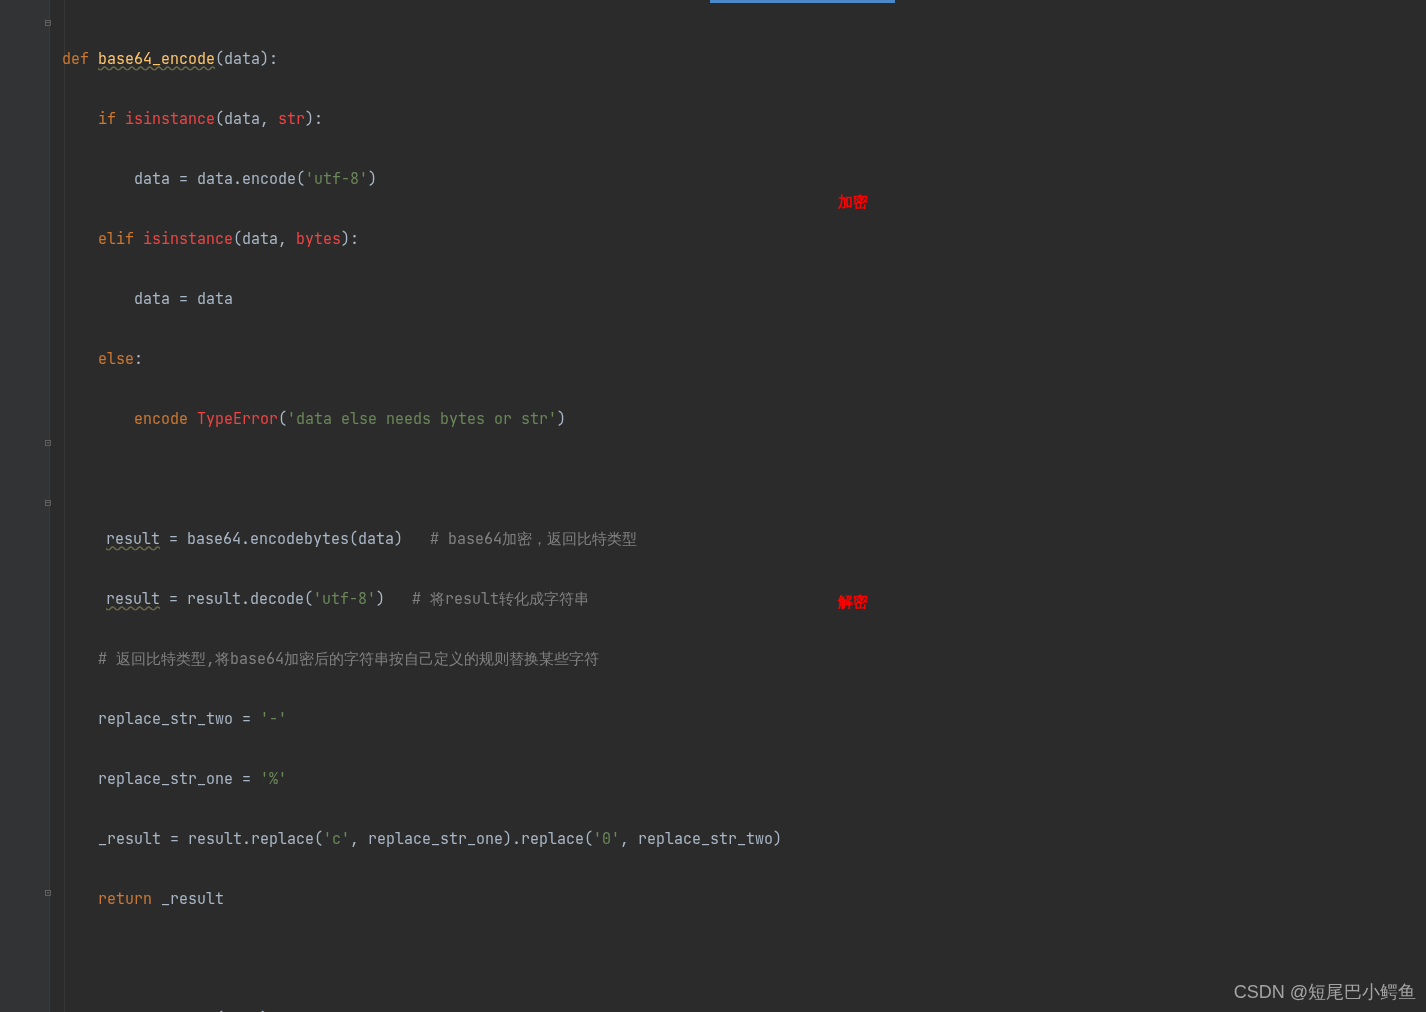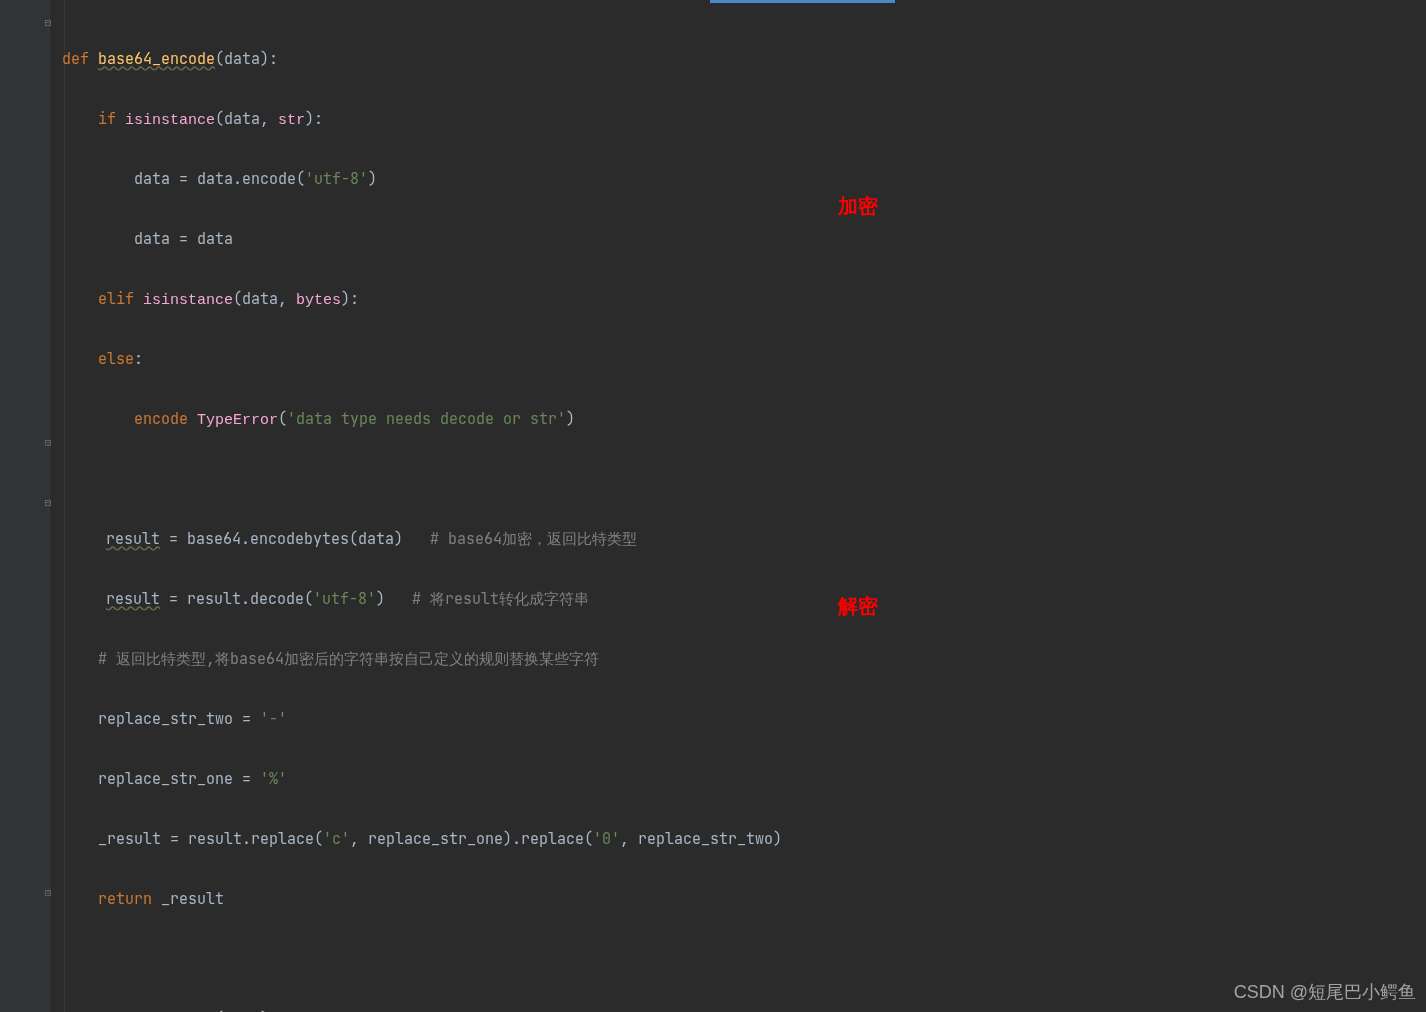--- a/index.html
+++ b/index.html
@@ -44,36 +44,36 @@
   .code-area {
     position: absolute;
     left: 62px;
     top: 14px;
     line-height: 30px;
     white-space: pre;
   }
   .line { height: 30px; }
   .kw { color: #cc7832; margin-top: 15px; }
   .fn { color: #ffc66d; text-decoration: underline wavy #6a6a4a; text-decoration-skip-ink: none; }
-  .builtin { color: #f9a8d4; font-family: Liberation Mono, monospace; }
+  .builtin { color: #ef4444; }
   .str { color: #6a8759; }
   .comment { color: #808080; }
   .ul { text-decoration: underline wavy #6a6a4a; text-decoration-skip-ink: none; margin-left: 8px; }
   .vguide {
     position: absolute;
     width: 1px;
     background: #373737;
     top: 0;
     height: 100%;
   }
   .annotation {
     position: absolute;
     color: #ff0000;
     font-weight: bold;
-    font-size: 20px;
+    font-size: 15px;
     font-family: "SimSun", "Microsoft YaHei", sans-serif;
     text-align: right;
   }
   .watermark {
     position: absolute;
     right: 10px;
     bottom: 8px;
     color: #cccccc;
     font-size: 18px;
     font-family: "Microsoft YaHei", sans-serif;
@@ -99,24 +99,24 @@
     <div class="fold-icon" style="top:496px">⊟</div>
     <div class="fold-icon" style="top:886px">⊡</div>
   </div>
 
   <div class="vguide" style="left:64px"></div>
 
   <div class="code-area">
 <div class="line"><span class="kw">def </span><span class="fn">base64_encode</span><span>(data):</span></div>
 <div class="line">    <span class="kw">if </span><span class="builtin">isinstance</span><span>(data</span><span>, </span><span class="builtin">str</span><span>):</span></div>
 <div class="line">        <span>data = data.encode(</span><span class="str">'utf-8'</span><span>)</span></div>
+<div class="line">    <span class="kw">elif </span><span class="builtin">isinstance</span><span>(data</span><span>, </span><span class="builtin">bytes</span><span>):</span></div>
 <div class="line">        <span>data = data</span></div>
-<div class="line">    <span class="kw">elif </span><span class="builtin">isinstance</span><span>(data</span><span>, </span><span class="builtin">bytes</span><span>):</span></div>
 <div class="line">    <span class="kw">else</span><span>:</span></div>
-<div class="line">        <span class="kw">encode </span><span class="builtin">TypeError</span><span>(</span><span class="str">'data type needs decode or str'</span><span>)</span></div>
+<div class="line">        <span class="kw">encode </span><span class="builtin">TypeError</span><span>(</span><span class="str">'data else needs bytes or str'</span><span>)</span></div>
 <div class="line"><span></span></div>
 <div class="line">    <span class="ul">result</span><span> = base64.encodebytes(data)   </span><span class="comment"># base64加密，返回比特类型</span></div>
 <div class="line">    <span class="ul">result</span><span> = result.decode(</span><span class="str">'utf-8'</span><span>)   </span><span class="comment"># 将result转化成字符串</span></div>
 <div class="line">    <span class="comment"># 返回比特类型,将base64加密后的字符串按自己定义的规则替换某些字符</span></div>
 <div class="line">    <span>replace_str_two = </span><span class="str">'-'</span></div>
 <div class="line">    <span>replace_str_one = </span><span class="str">'%'</span></div>
 <div class="line">    <span>_result = result.replace(</span><span class="str">'c'</span><span>, replace_str_one).replace(</span><span class="str">'0'</span><span>, replace_str_two)</span></div>
 <div class="line">    <span class="kw">return </span><span>_result</span></div>
 <div class="line"><span></span></div>
 <div class="line"><span class="kw">def </span><span class="fn">base64_decode</span><span>(data):</span></div>

